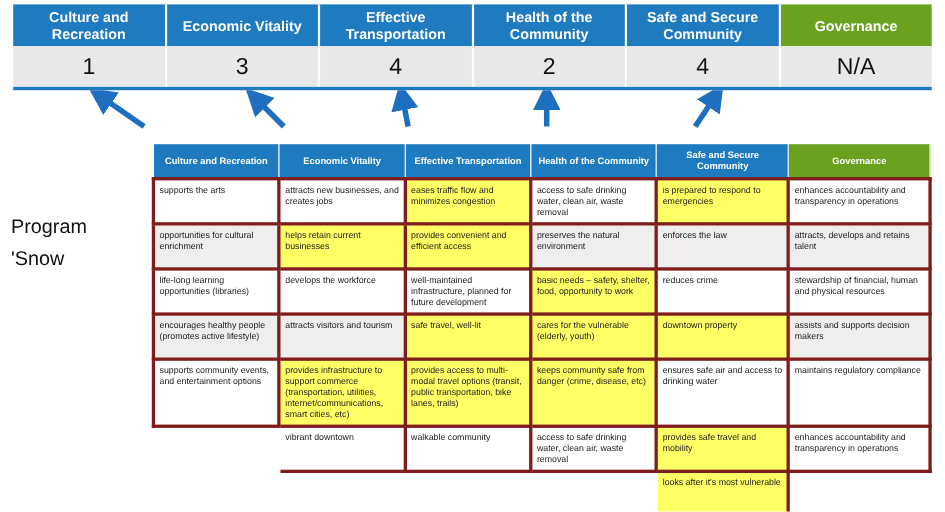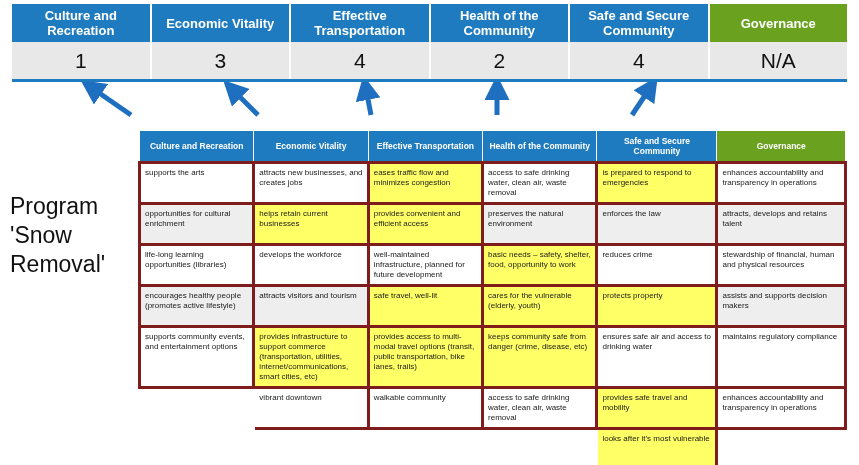--- a/index.html
+++ b/index.html
@@ -75,21 +75,21 @@
     height: 48px;
     pointer-events: none;
   }
 
   
   #left-caption {
     position: absolute;
     left: 10px;
     top: 192px;
     width: 125px;
-    font-size: 23px;
+    font-size: 18px;
     line-height: 29px;
     color: #111111;
     text-align: left;
   }
 
   
   #matrix {
     position: absolute;
     left: 138px;
     top: 130px;
@@ -156,21 +156,20 @@
     <line x1="258" y1="33" x2="233" y2="8"></line>
     <line x1="371" y1="33" x2="366" y2="7"></line>
     <line x1="497" y1="33" x2="497" y2="7"></line>
     <line x1="632" y1="33" x2="650" y2="6"></line>
   </g>
 </svg>
 
 <div id="left-caption">
   <div>Program</div>
   <div>'Snow</div>
-  <div>Removal'</div>
 </div>
 
 <table id="matrix">
   <colgroup>
     <col style="width:16.2%">
     <col style="width:16.2%">
     <col style="width:16.2%">
     <col style="width:16.2%">
     <col style="width:17.0%">
     <col style="width:18.2%">
@@ -208,21 +207,21 @@
         <td>well-maintained infrastructure, planned for future development</td>
         <td class="hl">basic needs – safety, shelter, food, opportunity to work</td>
         <td>reduces crime</td>
         <td>stewardship of financial, human and physical resources</td>
       </tr>
       <tr class="alt">
         <td>encourages healthy people (promotes active lifestyle)</td>
         <td>attracts visitors and tourism</td>
         <td class="hl">safe travel, well-lit</td>
         <td class="hl">cares for the vulnerable (elderly, youth)</td>
-        <td class="hl">protects property</td>
+        <td class="hl">downtown property</td>
         <td>assists and supports decision makers</td>
       </tr>
       <tr>
         <td>supports community events, and entertainment options</td>
         <td class="hl">provides infrastructure to support commerce (transportation, utilities, internet/communications, smart cities, etc)</td>
         <td class="hl">provides access to multi-modal travel options (transit, public transportation, bike lanes, trails)</td>
         <td class="hl">keeps community safe from danger (crime, disease, etc)</td>
         <td>ensures safe air and access to drinking water</td>
         <td>maintains regulatory compliance</td>
       </tr>

